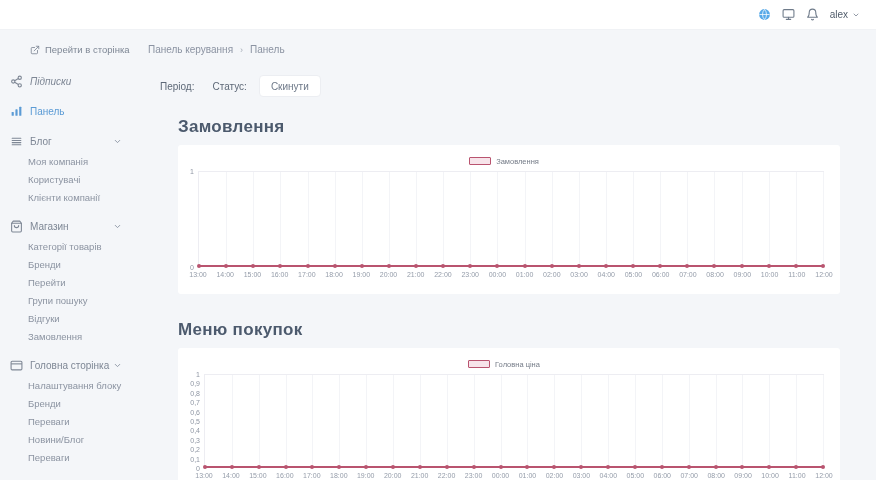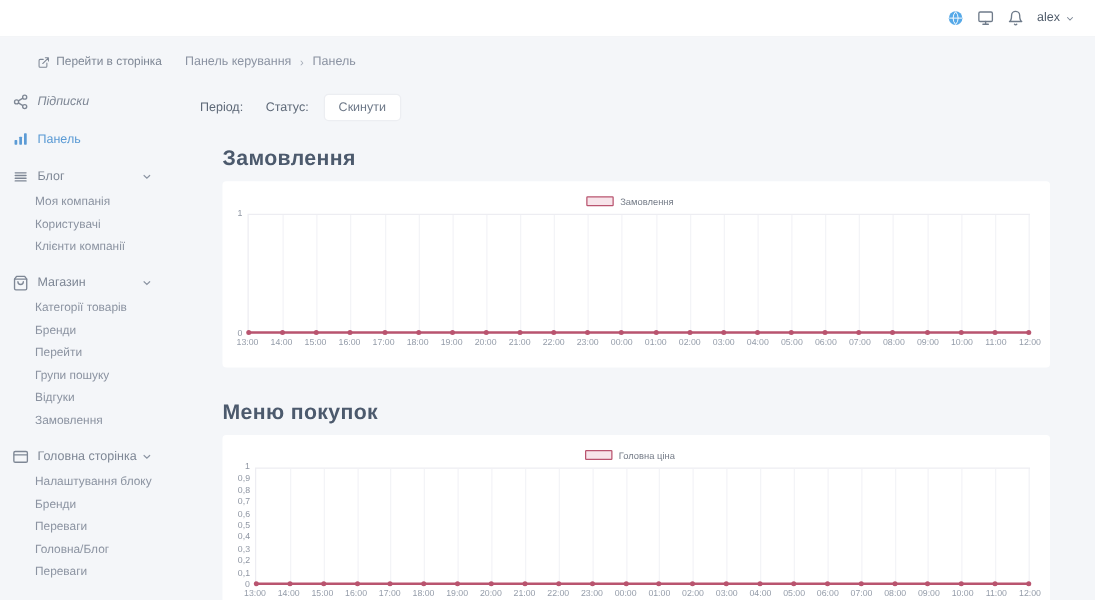--- a/index.html
+++ b/index.html
@@ -205,21 +205,21 @@
         <span class="chev">
           <svg viewBox="0 0 24 24" fill="none" stroke="currentColor" stroke-width="2.5" stroke-linecap="round">
             <path d="M6 9l6 6 6-6"></path>
           </svg>
         </span>
       </div>
       <div class="sub-list">
         <div class="sub-item">Налаштування блоку</div>
         <div class="sub-item">Бренди</div>
         <div class="sub-item">Переваги</div>
-        <div class="sub-item">Головна/Блог</div>
+        <div class="sub-item">Новини/Блог</div>
         <div class="sub-item">Переваги</div>
       </div>
     </div>
   </div>
 
 <div class="main">
   <div class="breadcrumb" id="breadcrumb">
       <span class="crumb">Панель керування</span>
       <span class="crumb-sep">›</span>
       <span class="crumb">Панель</span>

